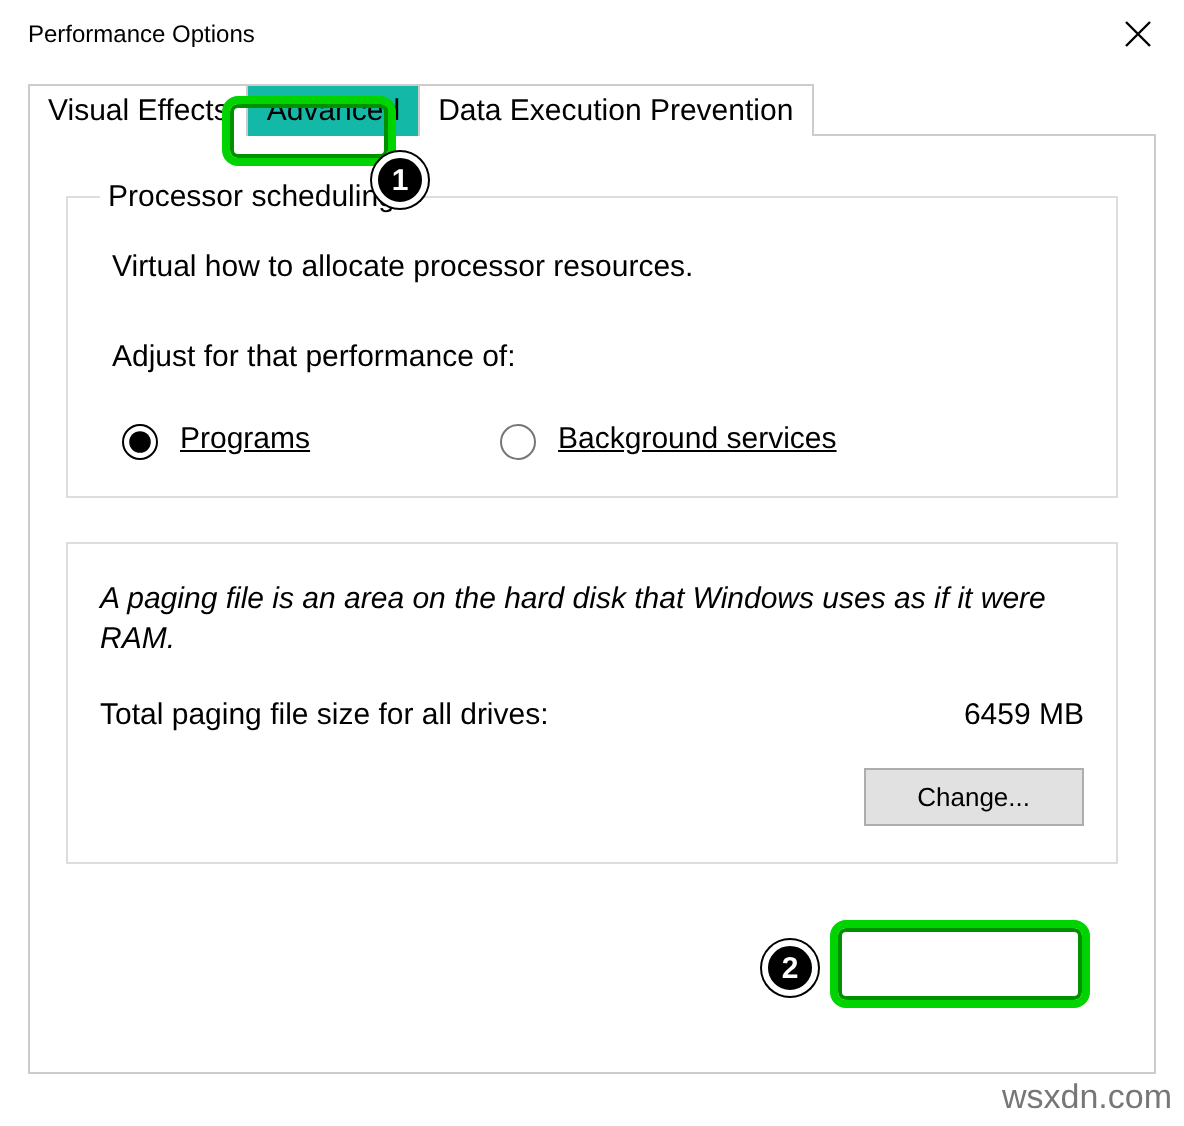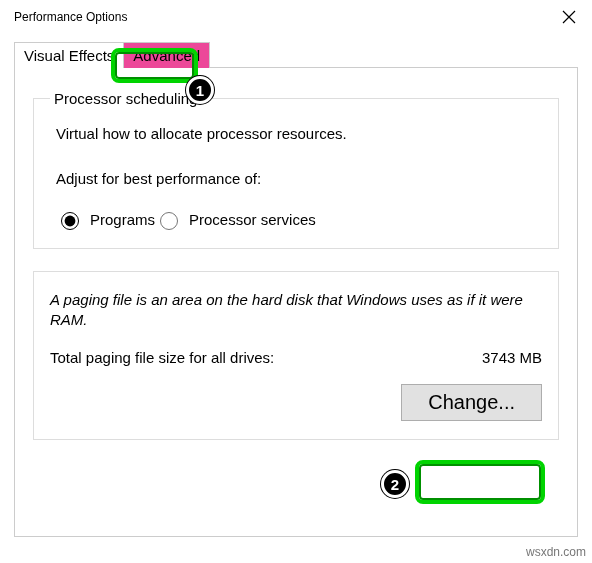--- a/index.html
+++ b/index.html
@@ -27,21 +27,21 @@
     font-size: 18px; line-height: 1;
   }
   .tabs {
     display: flex;
     margin: 6px 0 0 14px;
     position: relative;
   }
   .tab {
     border: 1px solid #ccc;
     border-bottom: none;
-    background: #ec4899;
+    background: #14b8a6;
     padding: 4px 9px;
     font-size: 15px;
     margin-right: -1px;
     position: relative;
     z-index: 2;
   }
   .tab.inactive { background: #fff; color:#000; }
   .tab-pane {
     border: 1px solid #ccc;
     margin: 0 14px 0 14px;
@@ -57,36 +57,38 @@
     padding: 12px 16px 18px 16px;
   }
   fieldset.group legend {
     padding: 0 4px;
     font-size: 15px;
   }
   .desc { margin: 6px 0 28px 6px; }
   .subhead { margin: 0 0 22px 6px; }
   .radio-row {
     display: flex;
+    gap: 90px;
     margin-left: 6px;
     align-items: center;
+    text-decoration: underline;
   }
   .radio-item { display: flex; align-items: center; gap: 8px; }
   .radio-item input[type=radio] {
     width: 18px; height: 18px; accent-color: #000;
   }
   .vm-desc { margin: 6px 0 18px 0; line-height: 1.35; font-style: italic; }
   .vm-size-row {
     display: flex; justify-content: space-between;
     margin-bottom: 18px;
   }
   .btn-row { display: flex; justify-content: flex-end; }
   button.change {
     padding: 6px 26px;
-    font-size: 20px;
+    font-size: 13px;
     font-family: inherit;
     background: #e1e1e1;
     border: 1px solid #adadad;
   }
   
   .hi-box {
     position: absolute;
     border: 4px solid #00d400;
     border-radius: 8px;
     box-shadow: 0 0 0 2px #009000 inset;
@@ -103,64 +105,65 @@
     color: #fff;
     font-weight: bold;
     display: flex; align-items: center; justify-content: center;
     font-size: 15px;
     z-index: 60;
     pointer-events: none;
   }
   .watermark {
     position: absolute;
     right: 6px; bottom: 4px;
-    font-size: 12px;
+    font-size: 17px;
     color: #777;
   }
 </style>
 </head>
 <body>
 
 <div class="titlebar">
   <span class="title">Performance Options</span>
   <span class="close-x">
     <svg width="14" height="14" viewBox="0 0 14 14">
         <path d="M1 1 L13 13 M13 1 L1 13" stroke="#000" stroke-width="1.2" fill="none"></path>
       </svg>
   </span>
 </div>
 
 <div class="tabs">
   <div class="tab inactive">Visual Effects</div>
   <div class="tab">Advanced</div>
+  <div class="tab inactive">Data Execution Prevention</div>
 </div>
 
 <div class="tab-pane">
 
   <fieldset class="group">
     <legend>Processor scheduling</legend>
     <div class="desc">Virtual how to allocate processor resources.</div>
-    <div class="subhead">Adjust for best performance of:</div>
+    <div class="subhead">Adjust for that performance of:</div>
     <div class="radio-row">
       <label class="radio-item">
         <input type="radio" name="perf" checked="" style="">
         <span>Programs</span>
       </label>
       <label class="radio-item">
         <input type="radio" name="perf" style="">
-        <span>Processor services</span>
+        <span>Background services</span>
       </label>
     </div>
   </fieldset>
 
   <fieldset class="group">
     <div class="vm-desc">A paging file is an area on the hard disk that Windows uses as if it were RAM.</div>
     <div class="vm-size-row">
       <span>Total paging file size for all drives:</span>
-      <span>3743 MB</span>
+      <span>6459 MB</span>
     </div>
     <div class="btn-row">
       <button class="change">Change...</button>
     </div>
   </fieldset>
 
 </div>
 
 <div class="hi-box" style="left:111px; top:48px; width:87px; height:35px;"></div>
 <div class="anno-badge" style="left:186px; top:76px;">1</div>

